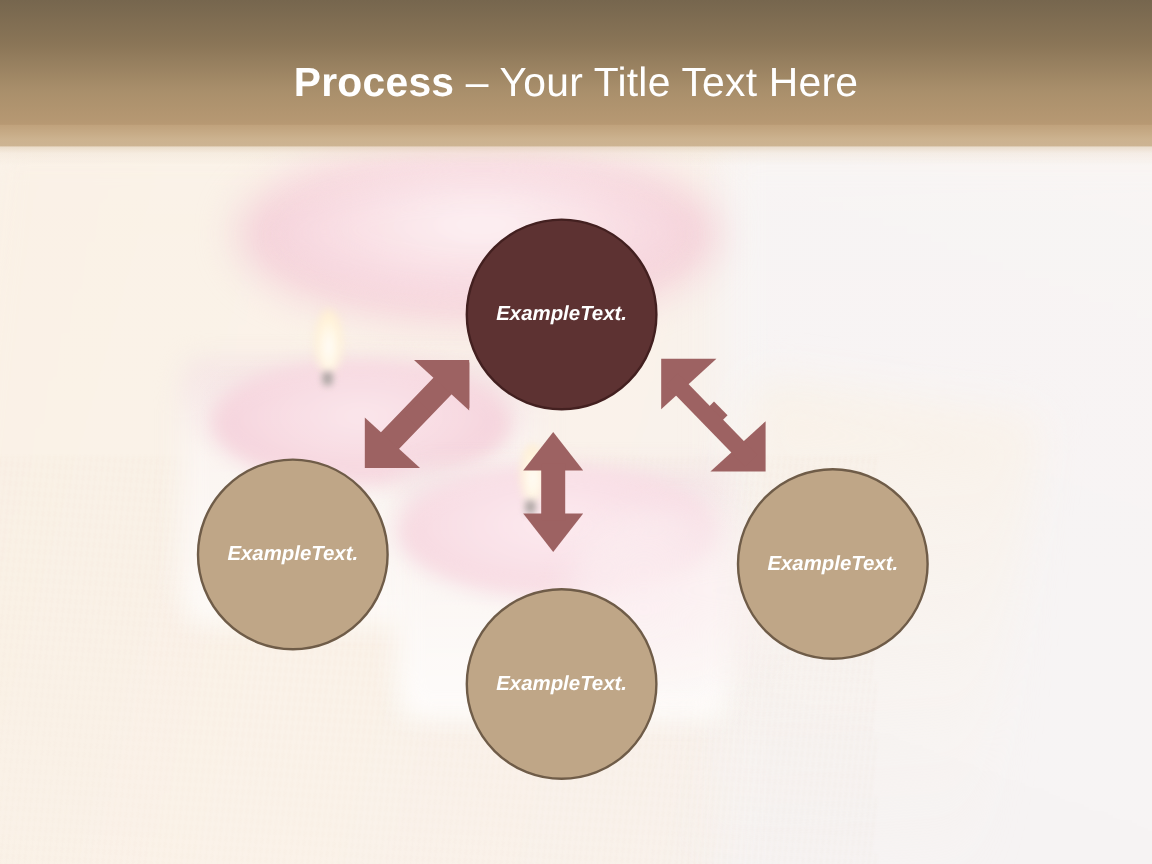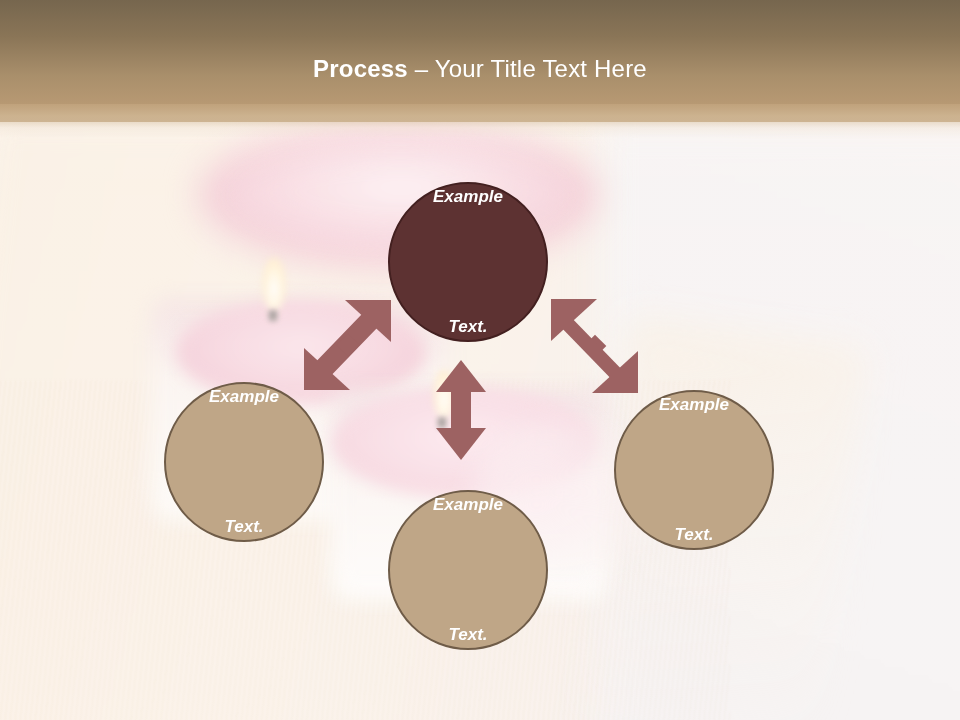--- a/index.html
+++ b/index.html
@@ -163,36 +163,36 @@
     left: 0; top: 104px;
     width: 960px; height: 34px;
     background: linear-gradient(180deg, rgba(192,162,124,1) 0%, rgba(210,186,152,0.72) 35%, rgba(235,221,203,0.30) 70%, rgba(250,243,235,0) 100%);
   }
   .title-text {
     position: absolute;
     left: 0; top: 49px;
     width: 960px;
     text-align: center;
     color: #ffffff;
-    font-size: 24px;
+    font-size: 34px;
     line-height: 40px;
     letter-spacing: 0.2px;
     white-space: nowrap;
   }
   .title-strong { font-weight: bold; }
   .title-rest   { font-weight: normal; }
 
   
   .node {
     position: absolute;
     border-radius: 50%;
     display: flex;
-    flex-direction: column;
+    flex-direction: row;
     align-items: center;
-    justify-content: space-between;
+    justify-content: center;
     color: #ffffff;
     font-style: italic;
     font-weight: bold;
     font-size: 17px;
     line-height: 26px;
     text-align: center;
     box-sizing: border-box;
   }
   .node span { display: block; }
   .node-dark {

